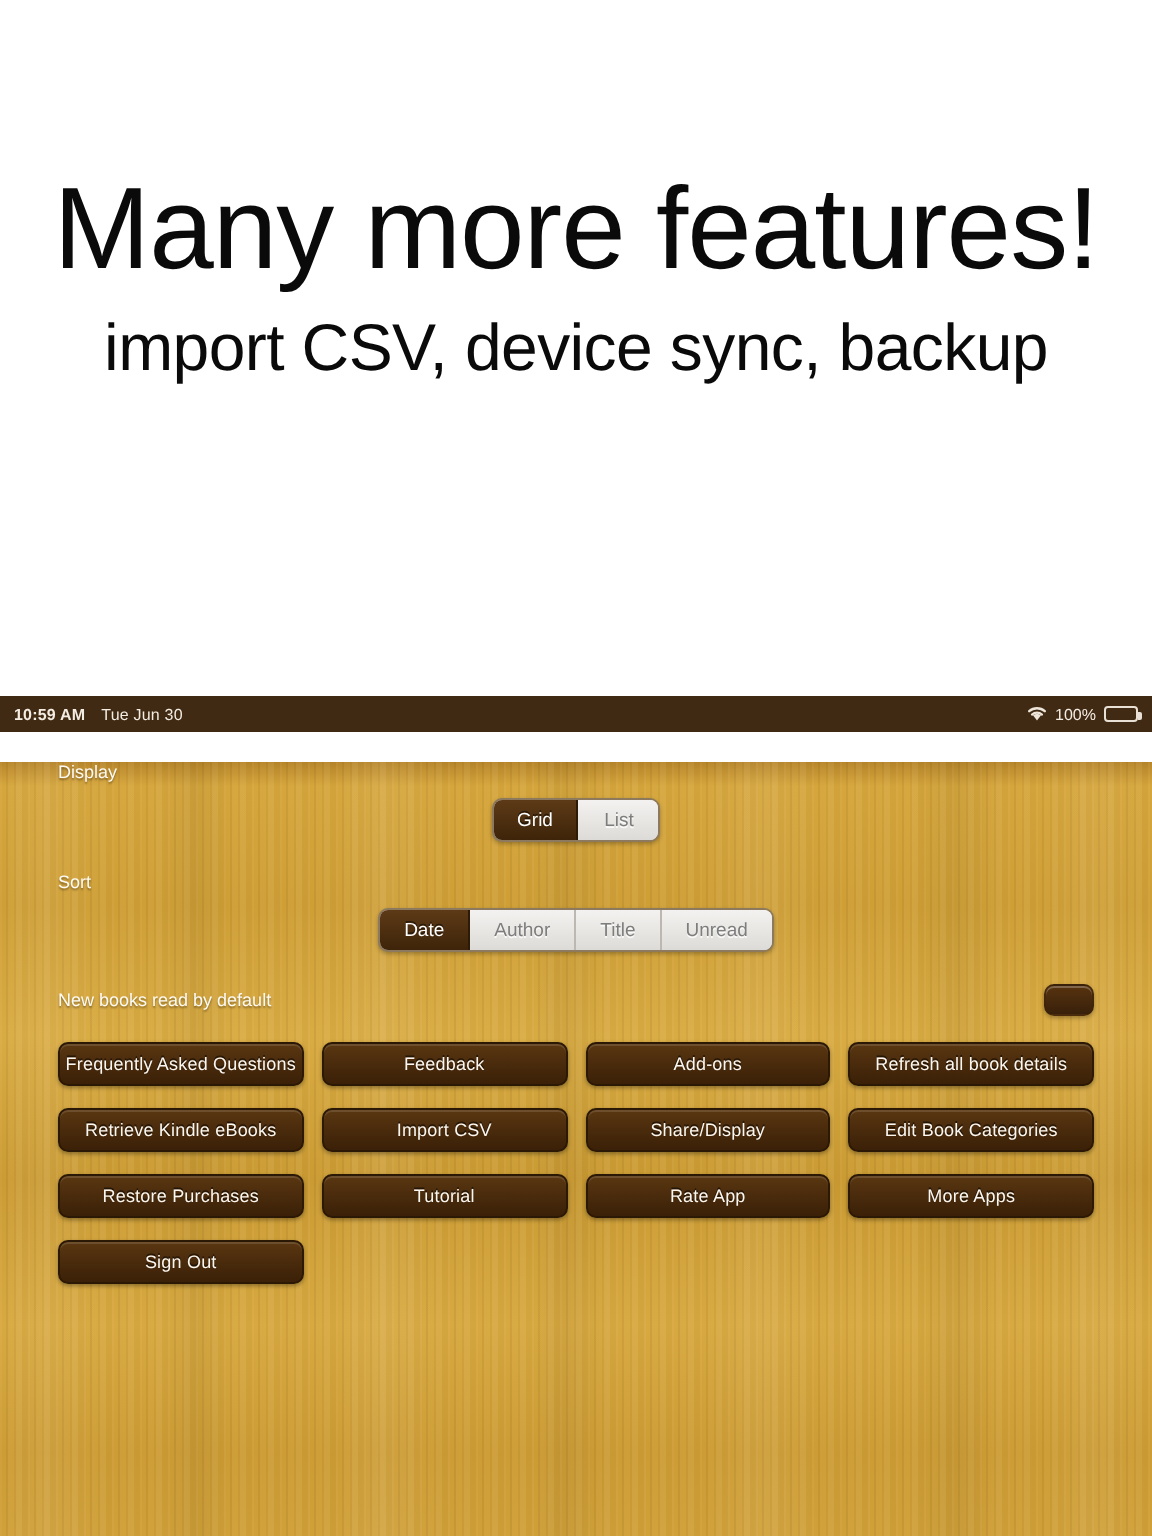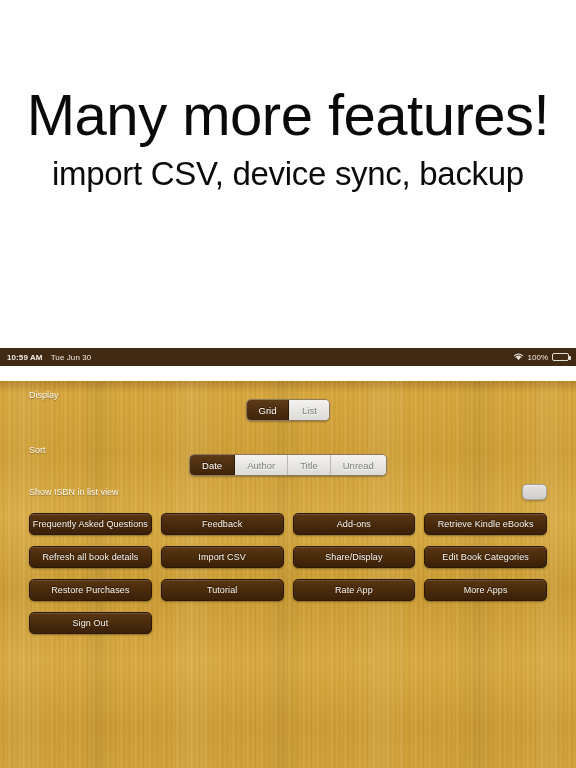--- a/index.html
+++ b/index.html
@@ -97,21 +97,21 @@
       linear-gradient(90deg, transparent 29%, rgba(255,255,255,0.06) 33%, transparent 38%),
       linear-gradient(90deg, transparent 46%, rgba(0,0,0,0.04) 49%, transparent 53%),
       linear-gradient(90deg, transparent 62%, rgba(255,255,255,0.055) 66%, transparent 71%),
       linear-gradient(90deg, transparent 79%, rgba(0,0,0,0.04) 83%, transparent 87%),
       linear-gradient(90deg, transparent 91%, rgba(255,255,255,0.05) 95%, transparent 99%);
   }
   .wood-inner { position:relative; z-index:2; }
 
   
   .set-row {
-    display:flex; align-items:flex-end;
+    display:flex; align-items:flex-start;
     position:relative;
   }
   .set-label {
     color:#fdfaf4;
     font-size:9px;
     text-shadow:0 1px 1px rgba(0,0,0,0.35);
   }
 
   .row-display { height:19px; margin-top:15px; }
   .row-display-ctl { height:27px; display:flex; justify-content:center; margin-top:-1px; }
@@ -241,33 +241,33 @@
 
       <div class="row-sort-ctl">
         <div class="seg seg-sort">
           <div class="seg-item active">Date</div>
           <div class="seg-item">Author</div>
           <div class="seg-item">Title</div>
           <div class="seg-item">Unread</div>
         </div>
       </div>
 
-      <div class="row-toggle">
-        <span class="set-label">Show ISBN in list view</span>
-        <span class="toggle off"></span>
+      <div class="row-toggle first">
+        <span class="set-label">New books read by default</span>
+        <span class="toggle on"></span>
       </div>
 
       <div class="btn-grid">
         <div class="wbtn">Frequently Asked Questions</div>
         <div class="wbtn">Feedback</div>
 
         <div class="wbtn">Add-ons</div>
+        <div class="wbtn">Refresh all book details</div>
+
         <div class="wbtn">Retrieve Kindle eBooks</div>
-
-        <div class="wbtn">Refresh all book details</div>
         <div class="wbtn">Import CSV</div>
 
         <div class="wbtn">Share/Display</div>
         <div class="wbtn">Edit Book Categories</div>
 
         <div class="wbtn">Restore Purchases</div>
         <div class="wbtn">Tutorial</div>
 
         <div class="wbtn">Rate App</div>
         <div class="wbtn">More Apps</div>

